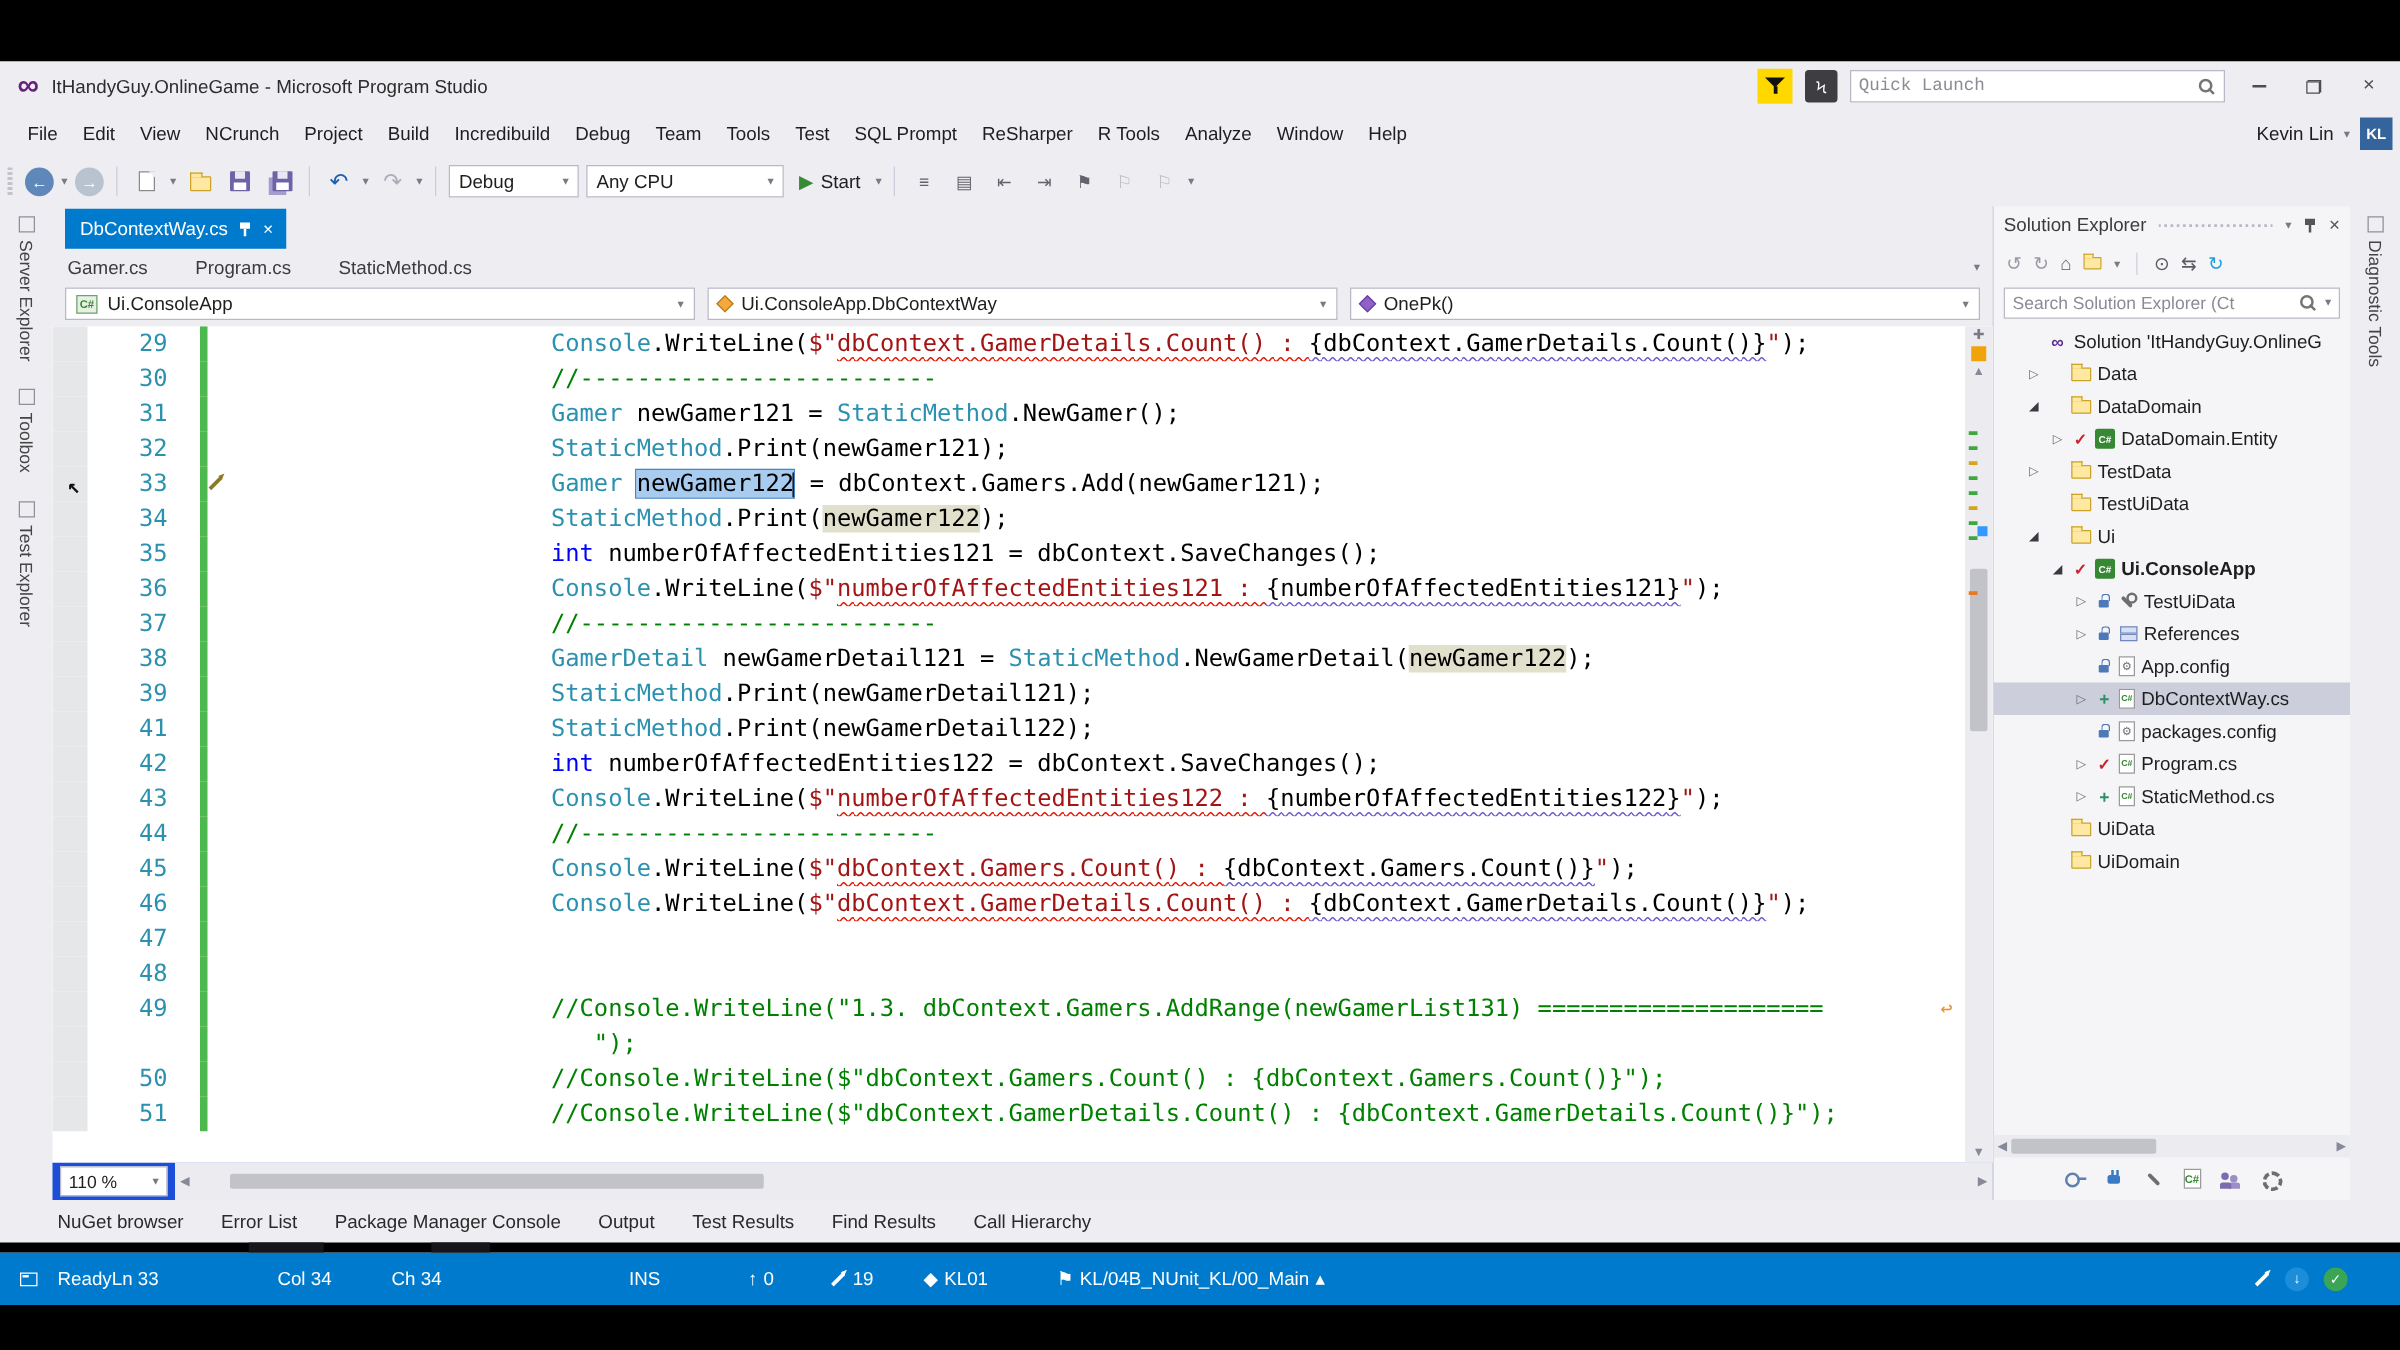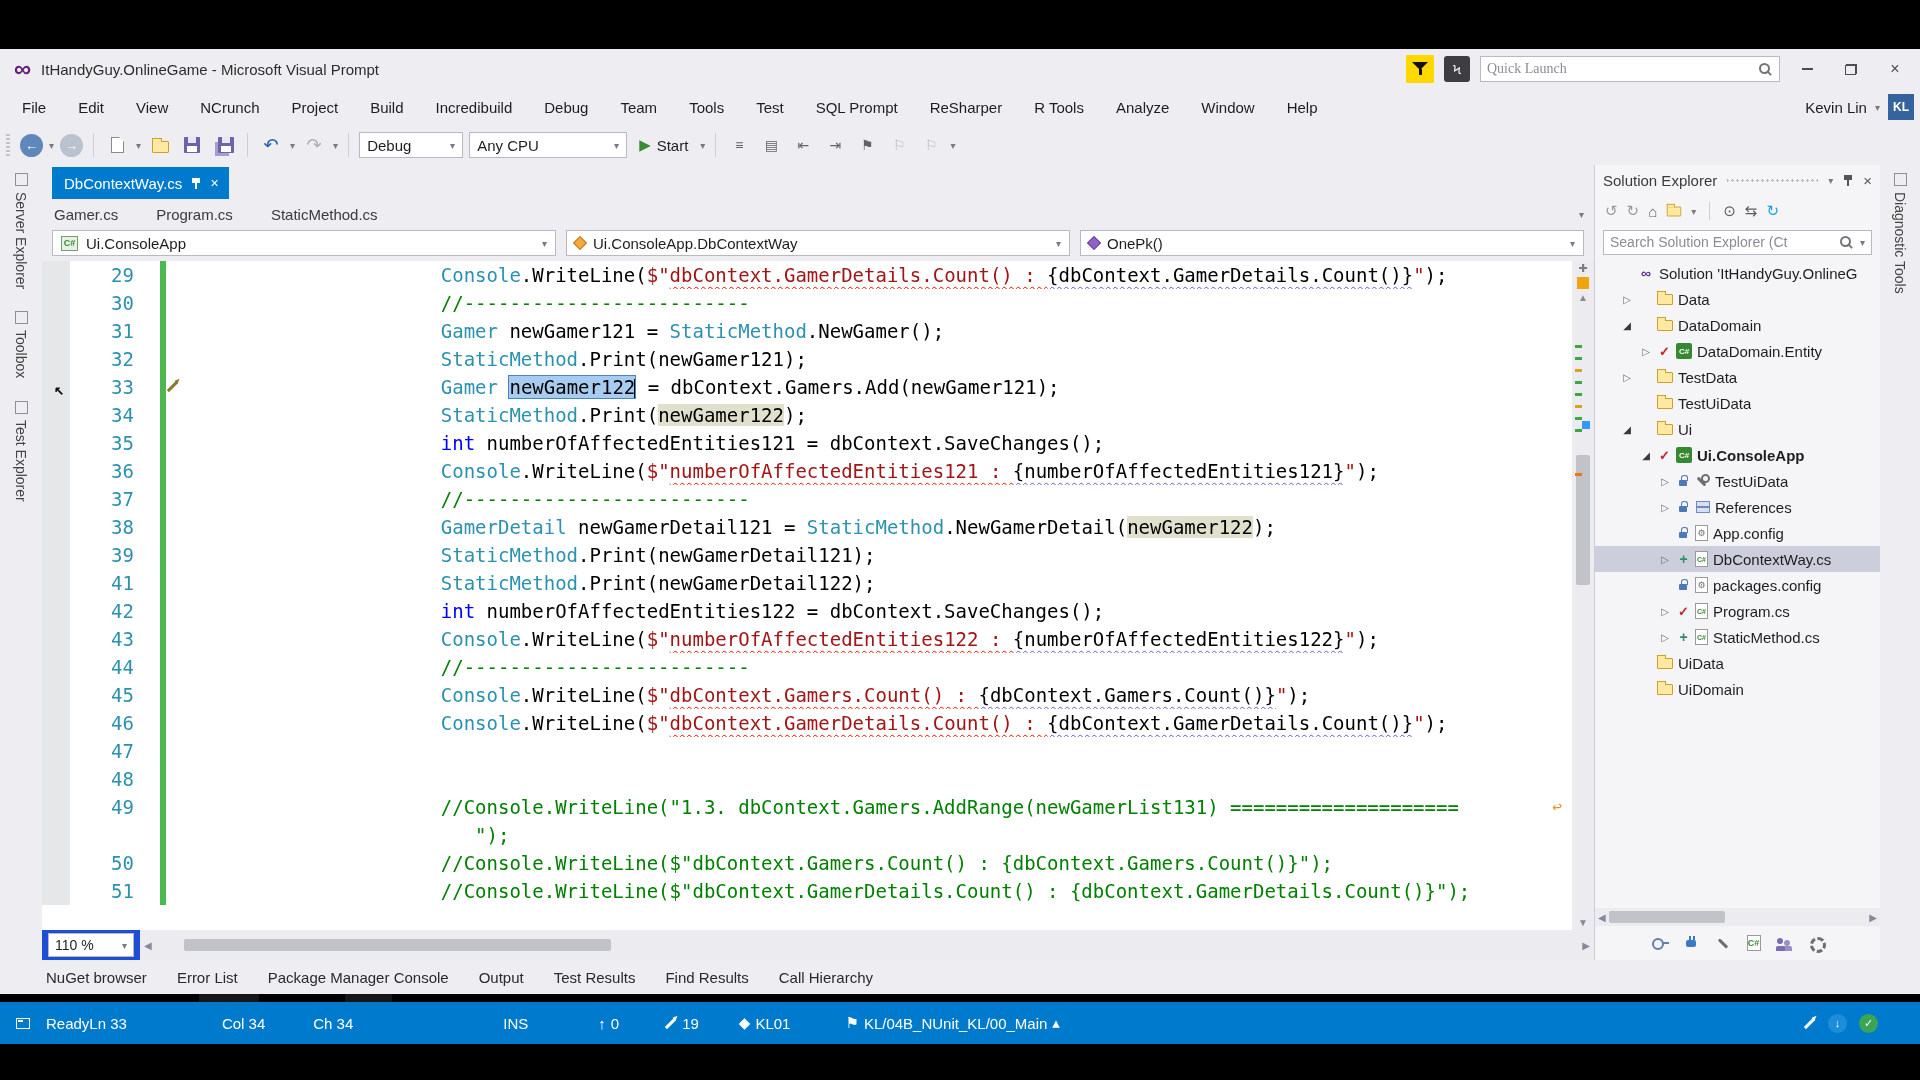--- a/index.html
+++ b/index.html
@@ -12,34 +12,34 @@
   .titlebar{height:40px;display:flex;align-items:center;padding:0 8px 0 14px;font-size:15px;}
   .vslogo{color:#68217a;font-size:24px;font-weight:bold;margin-right:10px;}
   .title{color:#2d2d2d;}
   .tb-right{margin-left:auto;display:flex;align-items:center;gap:10px;}
   .funnel-btn{width:28px;height:28px;background:#ffd800;display:inline-flex;align-items:center;justify-content:center;}
   .funnel{position:relative;width:16px;height:14px;}
   .funnel::before{content:'';position:absolute;left:0;top:0;border-left:8px solid transparent;border-right:8px solid transparent;border-top:8px solid #111;}
   .funnel::after{content:'';position:absolute;left:6.5px;top:7px;width:3px;height:6px;background:#111;}
   .feedback{width:26px;height:26px;background:#3e3e42;border-radius:3px;display:inline-flex;align-items:center;justify-content:center;color:#fff;font-size:13px;}
   .quicklaunch{width:300px;height:26px;background:#fff;border:1px solid #b8b8c6;display:flex;align-items:center;padding:0 6px;}
-  .quicklaunch input{border:none;outline:none;flex:1;font-size:14px;font-family:Liberation Serif, serif;color:#6d28d9;}
+  .quicklaunch input{border:none;outline:none;flex:1;font-size:14px;font-family:Liberation Mono, monospace;color:#6d28d9;}
   .quicklaunch input::placeholder{color:#8b8b96;}
   .lens{position:relative;width:15px;height:15px;display:inline-block;}
   .lens::before{content:'';position:absolute;width:7px;height:7px;border:2px solid #757575;border-radius:50%;left:1px;top:1px;}
   .lens::after{content:'';position:absolute;width:2px;height:6px;background:#757575;transform:rotate(-45deg);left:10px;top:8px;}
   .winbtn{width:34px;height:28px;display:inline-flex;align-items:center;justify-content:center;color:#4d4d4d;font-size:16px;}
   .win-min{width:11px;height:2px;background:#4d4d4d;display:inline-block;}
   .win-restore{position:relative;width:12px;height:11px;display:inline-block;}
   .win-restore::before{content:'';position:absolute;right:0;top:0;width:9px;height:8px;border:1.5px solid #4d4d4d;}
   .win-restore::after{content:'';position:absolute;left:0;bottom:0;width:9px;height:8px;border:1.5px solid #4d4d4d;background:#eeeef2;}
 
   
   .menubar{height:36px;display:flex;align-items:center;padding:0 6px 0 12px;font-size:15px;}
-  .menus{display:flex;align-items:center;gap:12px;}
+  .menus{display:flex;align-items:center;}
   .menu-item{padding:5px 10px;color:#1e1e1e;cursor:default;}
   .mb-right{margin-left:auto;display:flex;align-items:center;gap:8px;color:#1e1e1e;}
   .avatar{width:26px;height:26px;background:#35639c;color:#fff;font-size:12px;font-weight:bold;display:inline-flex;align-items:center;justify-content:center;}
   .cv{color:#7a7a85;font-size:10px;}
 
   
   .toolbar{height:40px;display:flex;align-items:center;gap:6px;padding:0 10px 0 6px;}
   .grip{width:4px;height:22px;background:repeating-linear-gradient(#c3c3cc 0 2px,transparent 2px 4px);margin-right:4px;}
   .navcirc{width:23px;height:23px;border-radius:50%;display:inline-flex;align-items:center;justify-content:center;color:#fff;font-size:13px;}
   .navcirc.back{background:#5f87ba;}
@@ -202,21 +202,21 @@
   .sb-icons{margin-left:auto;margin-right:42px;display:flex;align-items:center;gap:12px;}
 </style>
 </head>
 <body>
 
 <div class="screen">
 <div class="vs">
 
   <div class="titlebar">
     <span class="vslogo">∞</span>
-    <span class="title">ItHandyGuy.OnlineGame - Microsoft Visual Prompt</span>
+    <span class="title">ItHandyGuy.OnlineGame - Microsoft Program Studio</span>
     <div class="tb-right">
       <span class="funnel-btn">
             <span class="funnel"></span>
           </span>
       <span class="feedback">Ϟ</span>
       <div class="quicklaunch">
         <input placeholder="Quick Launch" style="">
         <span class="lens"></span>
       </div>
       <span class="winbtn">

